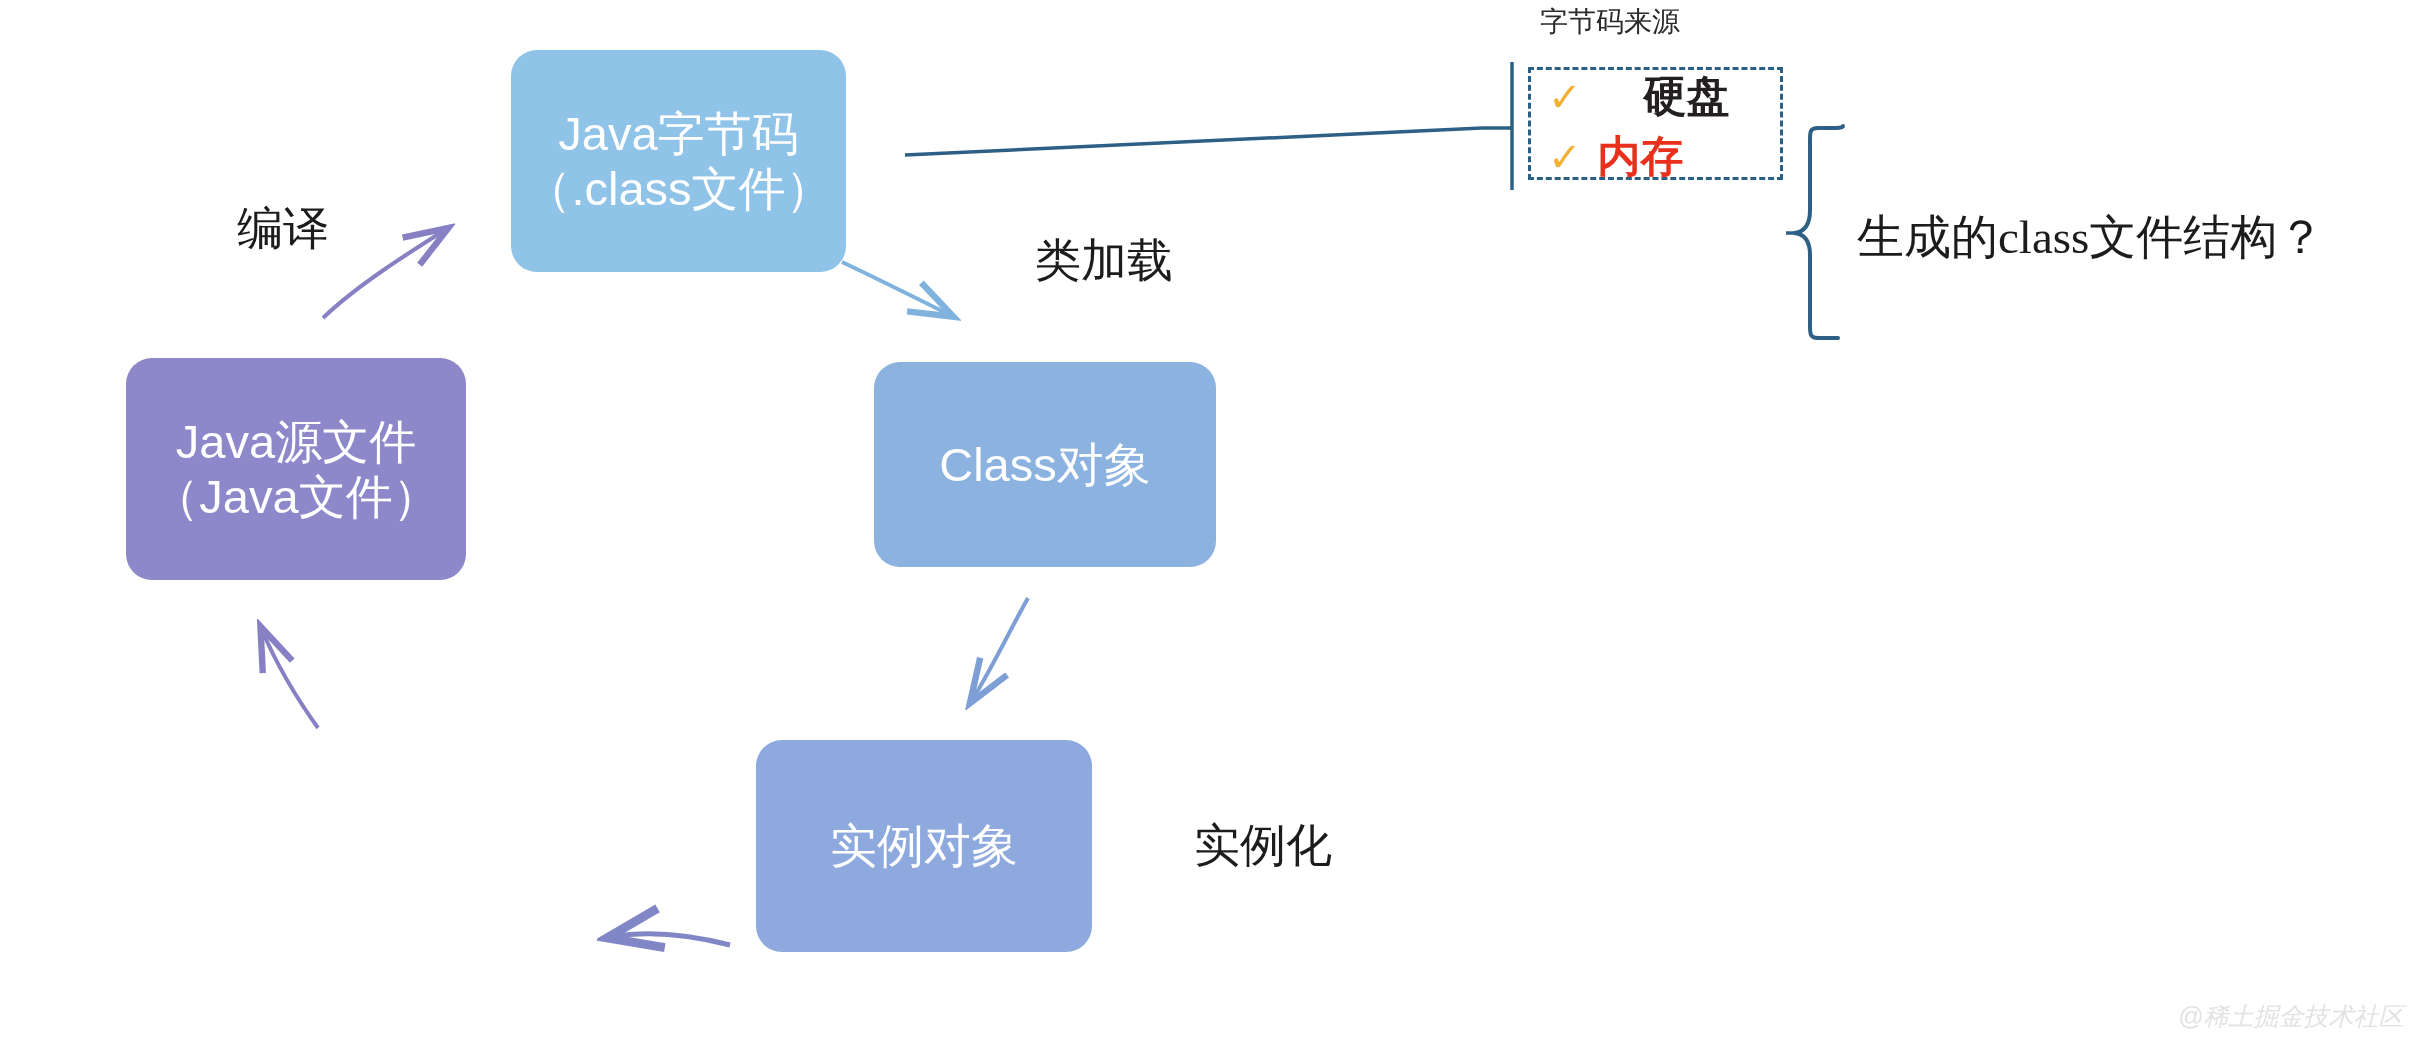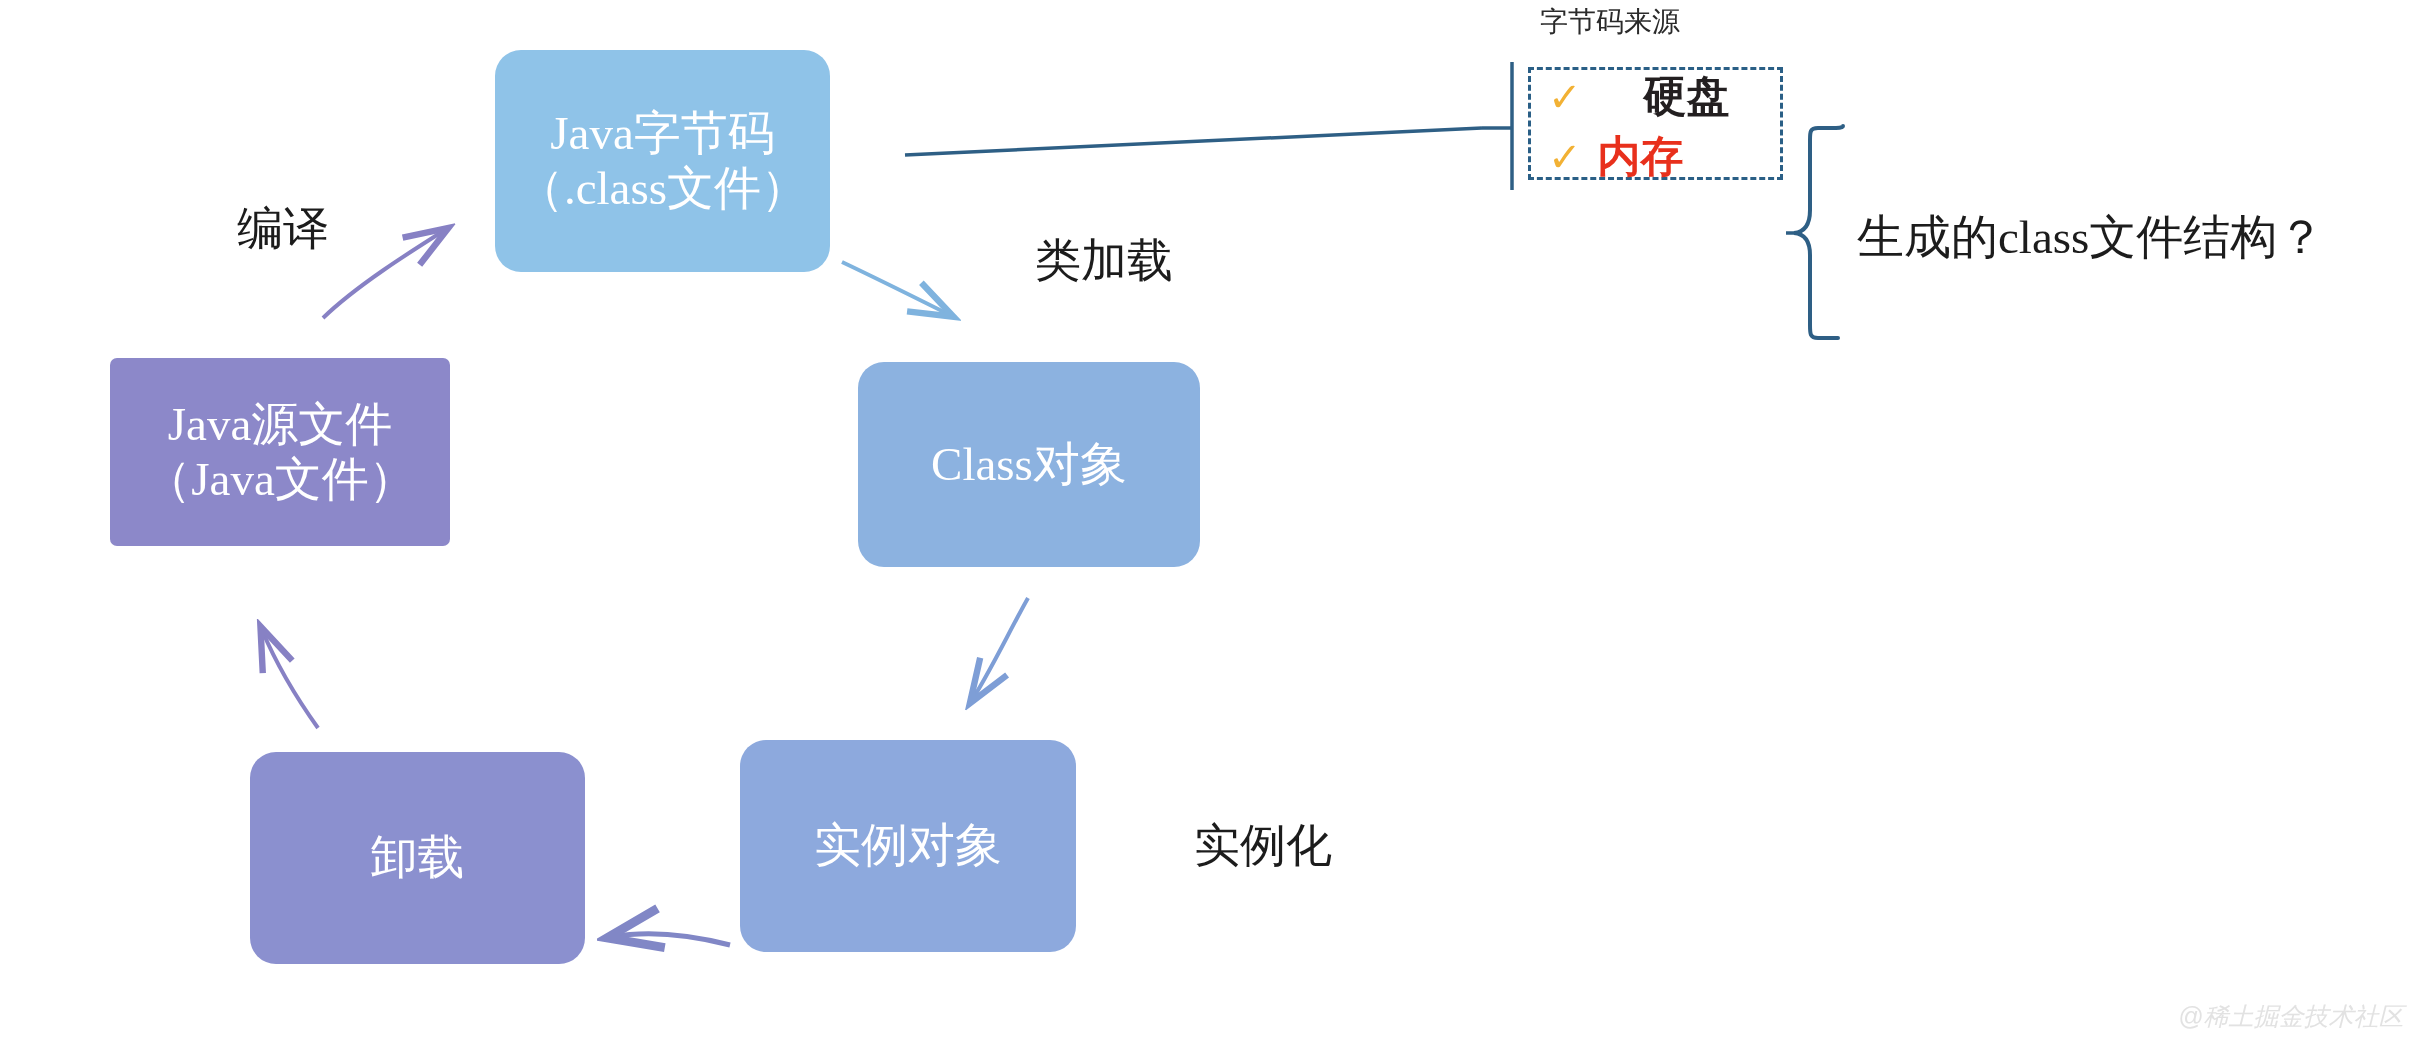--- a/index.html
+++ b/index.html
@@ -2,25 +2,25 @@
 <html><head>
 <meta charset="utf-8">
 <style>
   html,body{margin:0;padding:0;background:#ffffff;}
   body{width:2424px;height:1048px;position:relative;overflow:hidden;
        font-family:"Liberation Serif","DejaVu Serif",serif;}
   #stage{position:absolute;left:0;top:0;width:2424px;height:1048px;background:#fff;}
 
   .node{position:absolute;display:flex;align-items:center;justify-content:center;
         text-align:center;color:#ffffff;border-radius:26px;line-height:1.18;
-        font-family:Liberation Serif, serif;box-sizing:border-box;}
+        font-family:Liberation Sans, sans-serif;box-sizing:border-box;margin-left:16px;}
   .node .ntext{display:block;white-space:pre-line;}
 
   #n-bytecode{left:495px;  top:50px;  width:335px; height:222px; background:#8FC3E8; font-size:47px;}
-  #n-source  {left:110px;  top:358px; width:340px; height:188px; background:#8C88C9; font-size:47px;border-radius:7px;}
+  #n-source  {left:110px;  top:358px; width:340px; height:222px; background:#8C88C9; font-size:47px;}
   #n-class   {left:858px;  top:362px; width:342px; height:205px; background:#8CB2E0; font-size:47px;}
   #n-instance{left:740px;  top:740px; width:336px; height:212px; background:#8DA9DD; font-size:47px;}
   #n-unload  {left:250px;  top:752px; width:335px; height:212px; background:#8B90CF; font-size:47px;}
 
   .edgelabel{position:absolute;color:#1c1c1c;font-size:46px;white-space:nowrap;
              font-family:"Liberation Serif","DejaVu Serif",serif;}
   #lbl-compile  {left:237px;  top:198px;}
   #lbl-classload{left:1035px; top:230px;}
   #lbl-instantiate{left:1194px;top:815px;}
 
@@ -103,23 +103,20 @@
   <div class="node" id="n-source">
     <span class="ntext">Java源文件
 （Java文件）</span>
   </div>
   <div class="node" id="n-instance">
     <span class="ntext">实例对象</span>
   </div>
   <div class="node" id="n-class">
     <span class="ntext">Class对象</span>
   </div>
-  <div class="node" id="n-unload">
-    <span class="ntext">卸载</span>
-  </div>
 
   <div class="edgelabel" id="lbl-compile">编译</div>
   <div class="edgelabel" id="lbl-classload">类加载</div>
   <div class="edgelabel" id="lbl-instantiate">实例化</div>
 
   <div id="src-title">字节码来源</div>
   <div id="src-box"></div>
 
   <div class="srcrow" id="srcrow-0">
     <span class="chk">✓</span>

